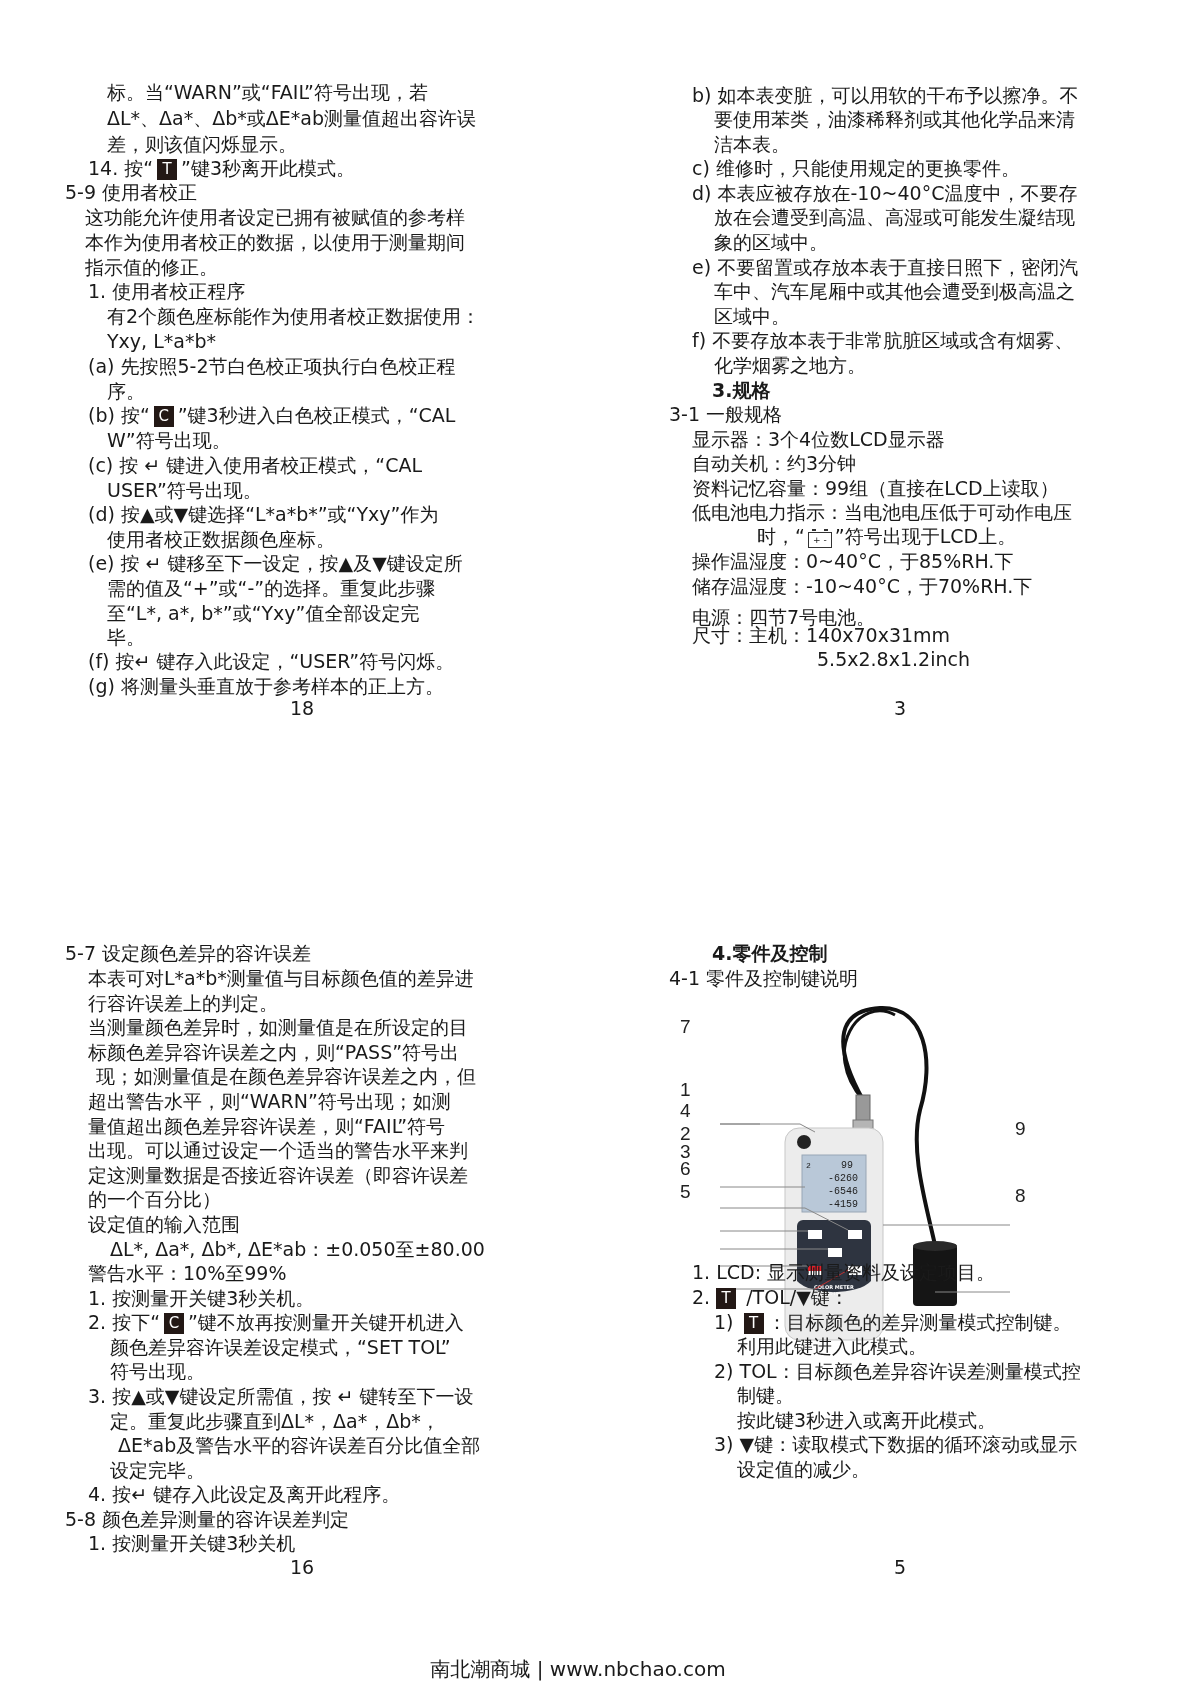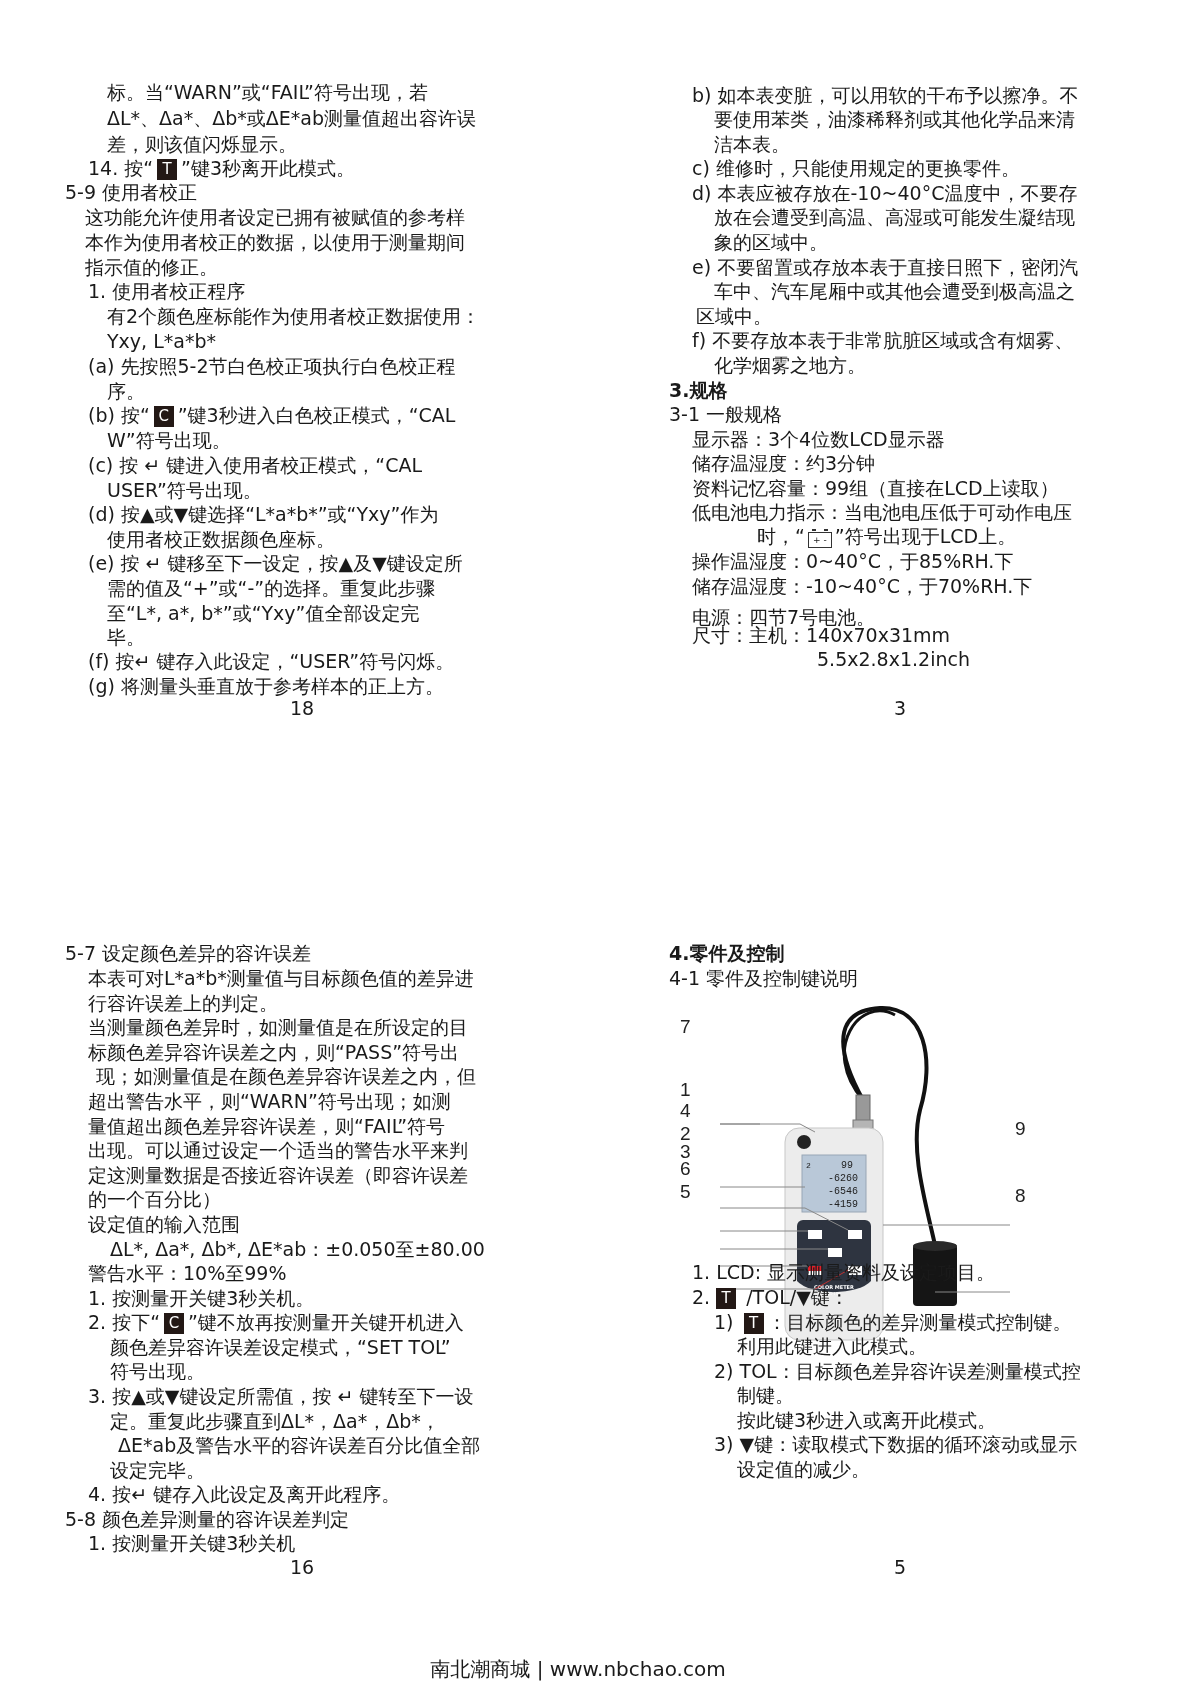--- a/index.html
+++ b/index.html
@@ -1,20 +1,20 @@
 <!DOCTYPE html>
 <html><head>
 <meta charset="utf-8">
 <style>
   html, body { margin: 0; padding: 0; background: #ffffff; }
   body { width: 1200px; height: 1697px; position: relative; overflow: hidden;
          font-family: "DejaVu Sans", "Liberation Sans", sans-serif; color: #1a1a1a; }
   .page { position: absolute; font-size: 19px; line-height: 26.6px; }
   .line { position: absolute; white-space: nowrap; }
-  .bold { font-weight: bold; }
+  .bold { font-weight: bold; margin-left: 43px; }
   .pageno { position: absolute; font-size: 19px; text-align: center; width: 60px; }
   .key { display: inline-block; background: #231815; color: #fff; font-size: 15px;
          width: 20px; height: 21px; line-height: 21px; text-align: center; vertical-align: 1px; margin: 0 4px; }
   .batt { display: inline-block; width: 22px; height: 14px; border: 1.5px solid #333; font-size: 9px;
           line-height: 14px; text-align: center; vertical-align: 0; position: relative; margin: 0 3px; }
   .batt:before, .batt:after { content: ""; position: absolute; top: -4px; width: 4px; height: 2px; background: #333; }
   .batt:before { left: 3px; } .batt:after { right: 3px; }
   .footer { position: absolute; top: 1656px; left: 0; width: 1156px; text-align: center; font-size: 20px; }
   
   .figure { position: absolute; left: 720px; top: 1000px; width: 330px; height: 360px; }
@@ -55,27 +55,27 @@
 <div class="page">
   <div class="line" style="left:692px;top:82px">b) 如本表变脏，可以用软的干布予以擦净。不</div>
   <div class="line" style="left:714px;top:106px">要使用苯类，油漆稀释剂或其他化学品来清</div>
   <div class="line" style="left:714px;top:131px">洁本表。</div>
   <div class="line" style="left:692px;top:155px">c) 维修时，只能使用规定的更换零件。</div>
   <div class="line" style="left:692px;top:180px">d) 本表应被存放在-10~40°C温度中，不要存</div>
   <div class="line" style="left:714px;top:204px">放在会遭受到高温、高湿或可能发生凝结现</div>
   <div class="line" style="left:714px;top:229px">象的区域中。</div>
   <div class="line" style="left:692px;top:254px">e) 不要留置或存放本表于直接日照下，密闭汽</div>
   <div class="line" style="left:714px;top:278px">车中、汽车尾厢中或其他会遭受到极高温之</div>
-  <div class="line" style="left:696px;top:303px">区域中。</div>
+  <div class="line" style="left:714px;top:303px">区域中。</div>
   <div class="line" style="left:692px;top:327px">f) 不要存放本表于非常肮脏区域或含有烟雾、</div>
   <div class="line" style="left:714px;top:352px">化学烟雾之地方。</div>
   <div class="line bold" style="left:669px;top:377px">3.规格</div>
   <div class="line" style="left:669px;top:401px">3-1 一般规格</div>
   <div class="line" style="left:692px;top:426px">显示器：3个4位数LCD显示器</div>
-  <div class="line" style="left:692px;top:450px">储存温湿度：约3分钟</div>
+  <div class="line" style="left:692px;top:450px">自动关机：约3分钟</div>
   <div class="line" style="left:692px;top:475px">资料记忆容量：99组（直接在LCD上读取）</div>
   <div class="line" style="left:692px;top:499px">低电池电力指示：当电池电压低于可动作电压</div>
   <div class="line" style="left:757px;top:523px"><span>时，“</span><span class="batt">+ -</span><span>”符号出现于LCD上。</span></div>
   <div class="line" style="left:692px;top:548px">操作温湿度：0~40°C，于85%RH.下</div>
   <div class="line" style="left:692px;top:573px">储存温湿度：-10~40°C，于70%RH.下</div>
   <div class="line" style="left:692px;top:604px">电源：四节7号电池。</div>
   <div class="line" style="left:692px;top:622px">尺寸：主机：140x70x31mm</div>
   <div class="line" style="left:817px;top:646px">5.5x2.8x1.2inch</div>
 </div>
 <div class="pageno" style="left:870px;top:697px">3</div>

